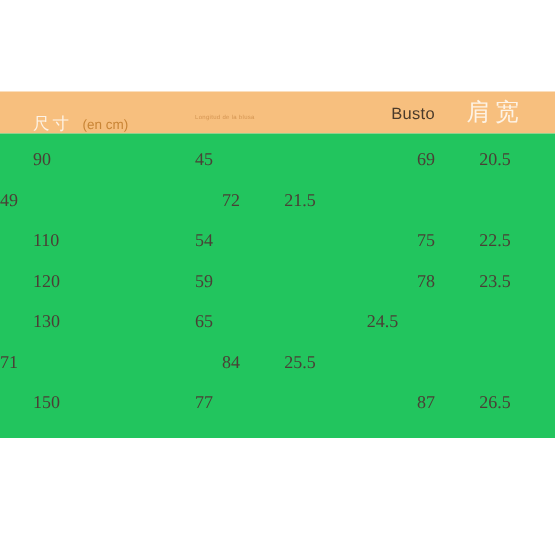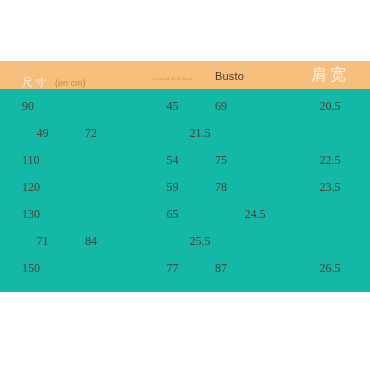--- a/index.html
+++ b/index.html
@@ -25,32 +25,32 @@
     top: 61px;
     width: 370px;
   }
   .table-header {
     display: flex;
     align-items: center;
     height: 28px;
     background: #f7bf7e;
   }
   .table-body {
-    background: #14b8a6;
+    background: #22c55e;
     padding-top: 4px;
     padding-bottom: 10px;
   }
   .row {
     display: flex;
     align-items: center;
     height: 27px;
   }
   .c0 { width: 130px; text-align: left; padding-left: 22px; box-sizing: border-box; }
-  .c1 { width: 85px;  text-align: center; }
-  .c2 { width: 75px;  text-align: left; }
+  .c1 { width: 85px;  }
+  .c2 { width: 75px;  text-align: right; }
   .c3 { width: 80px;  text-align: center; }
 
   .hdr-size-cell {
     display: flex;
     align-items: baseline;
     gap: 7px;
   }
   .hdr-cjk {
     font-family: "DejaVu Sans", sans-serif;
     font-size: 11px;

